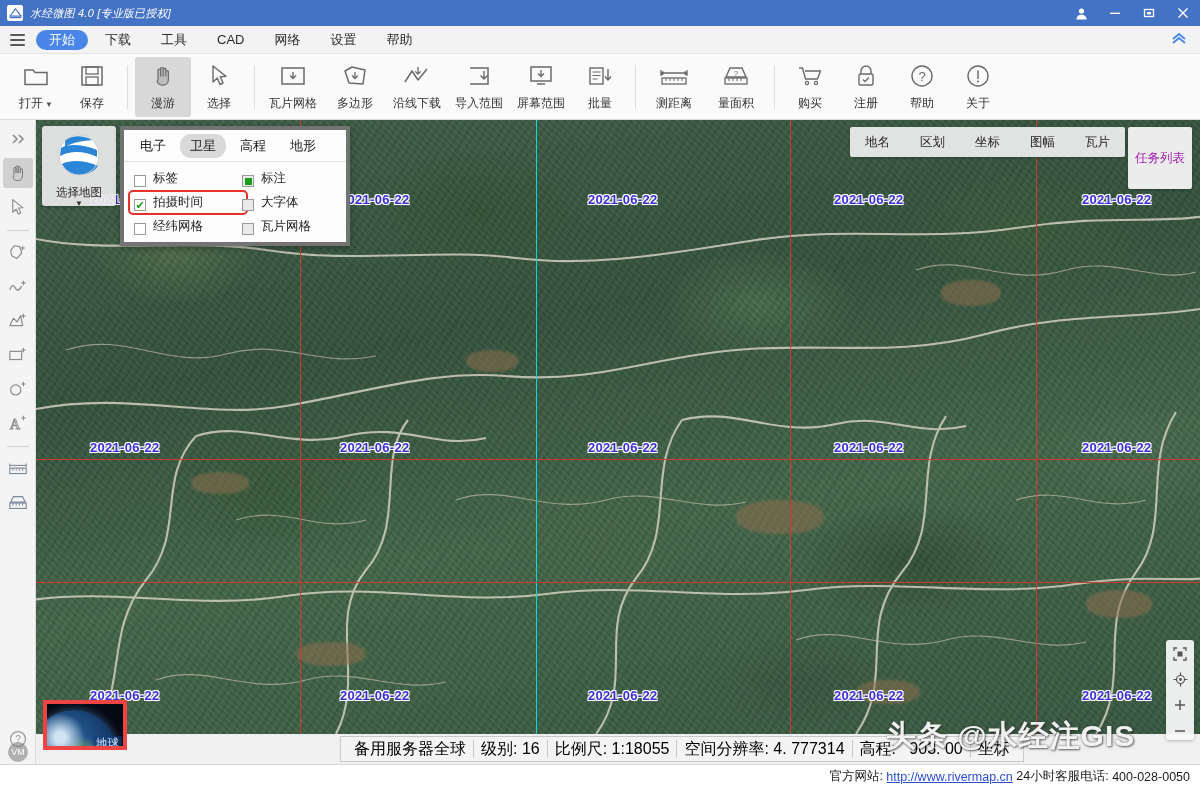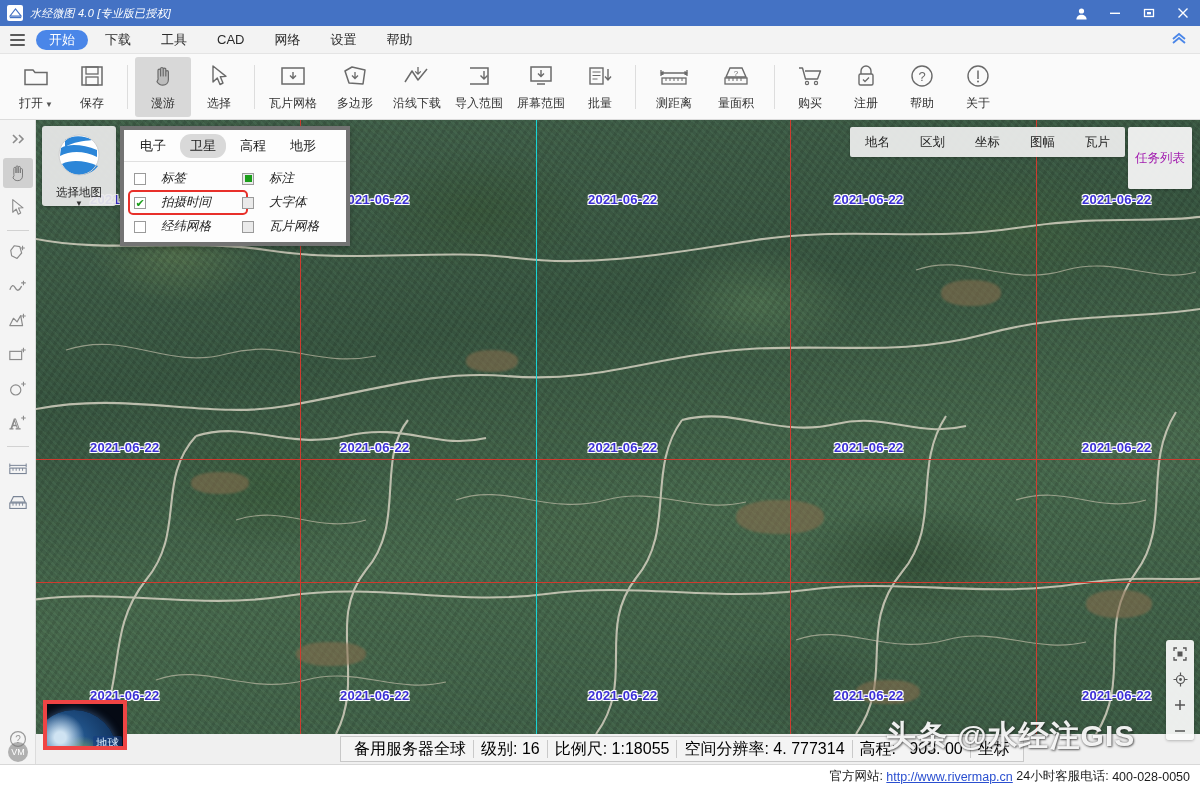--- a/index.html
+++ b/index.html
@@ -124,21 +124,21 @@
 
   
   .layerpanel {
     position: absolute; top: 126px; left: 120px; width: 230px; height: 120px;
     background: #fdfdfd; border: 4px solid #737373; box-shadow: 0 2px 6px rgba(0,0,0,.3);
   }
   .lp-tabs { display:flex; height: 32px; align-items:center; border-bottom: 1px solid #e0e0e0; padding: 0 4px;}
   .lp-tab { font-size: 13px; color: #1c1c1c; padding: 3px 10px; border-radius: 11px; margin: 0 2px;}
   .lp-tab.active { background: #d9d9d9; }
   .lp-body { display:grid; grid-template-columns: 108px 1fr; padding: 8px 10px 0 10px; row-gap: 7px;}
-  .cbrow { display:flex; align-items:center; gap: 15px; font-size: 12.5px; color:#1c1c1c;font-style:italic;}
+  .cbrow { display:flex; align-items:flex-end; gap: 7px; font-size: 12.5px; color:#1c1c1c;}
   .cbox {
     width: 12px; height: 12px; border: 1px solid #9a9a9a; background: #fff;
     display:flex; align-items:center; justify-content:center; flex: 0 0 auto;
   }
   .cbox.gray { background: #eaeaea; }
   .cbox.green-fill { background:#eaeaea; }
   .cbox.green-fill i { width:7px; height:7px; background:#1a9e1a; display:block;}
   .cbox .tick { color: #1a9e1a; font-size: 11px; line-height: 10px; font-weight: bold; }
   .cbrow.highlight {
     outline: 2px solid #e8302a; outline-offset: 1px; border-radius: 2px;

